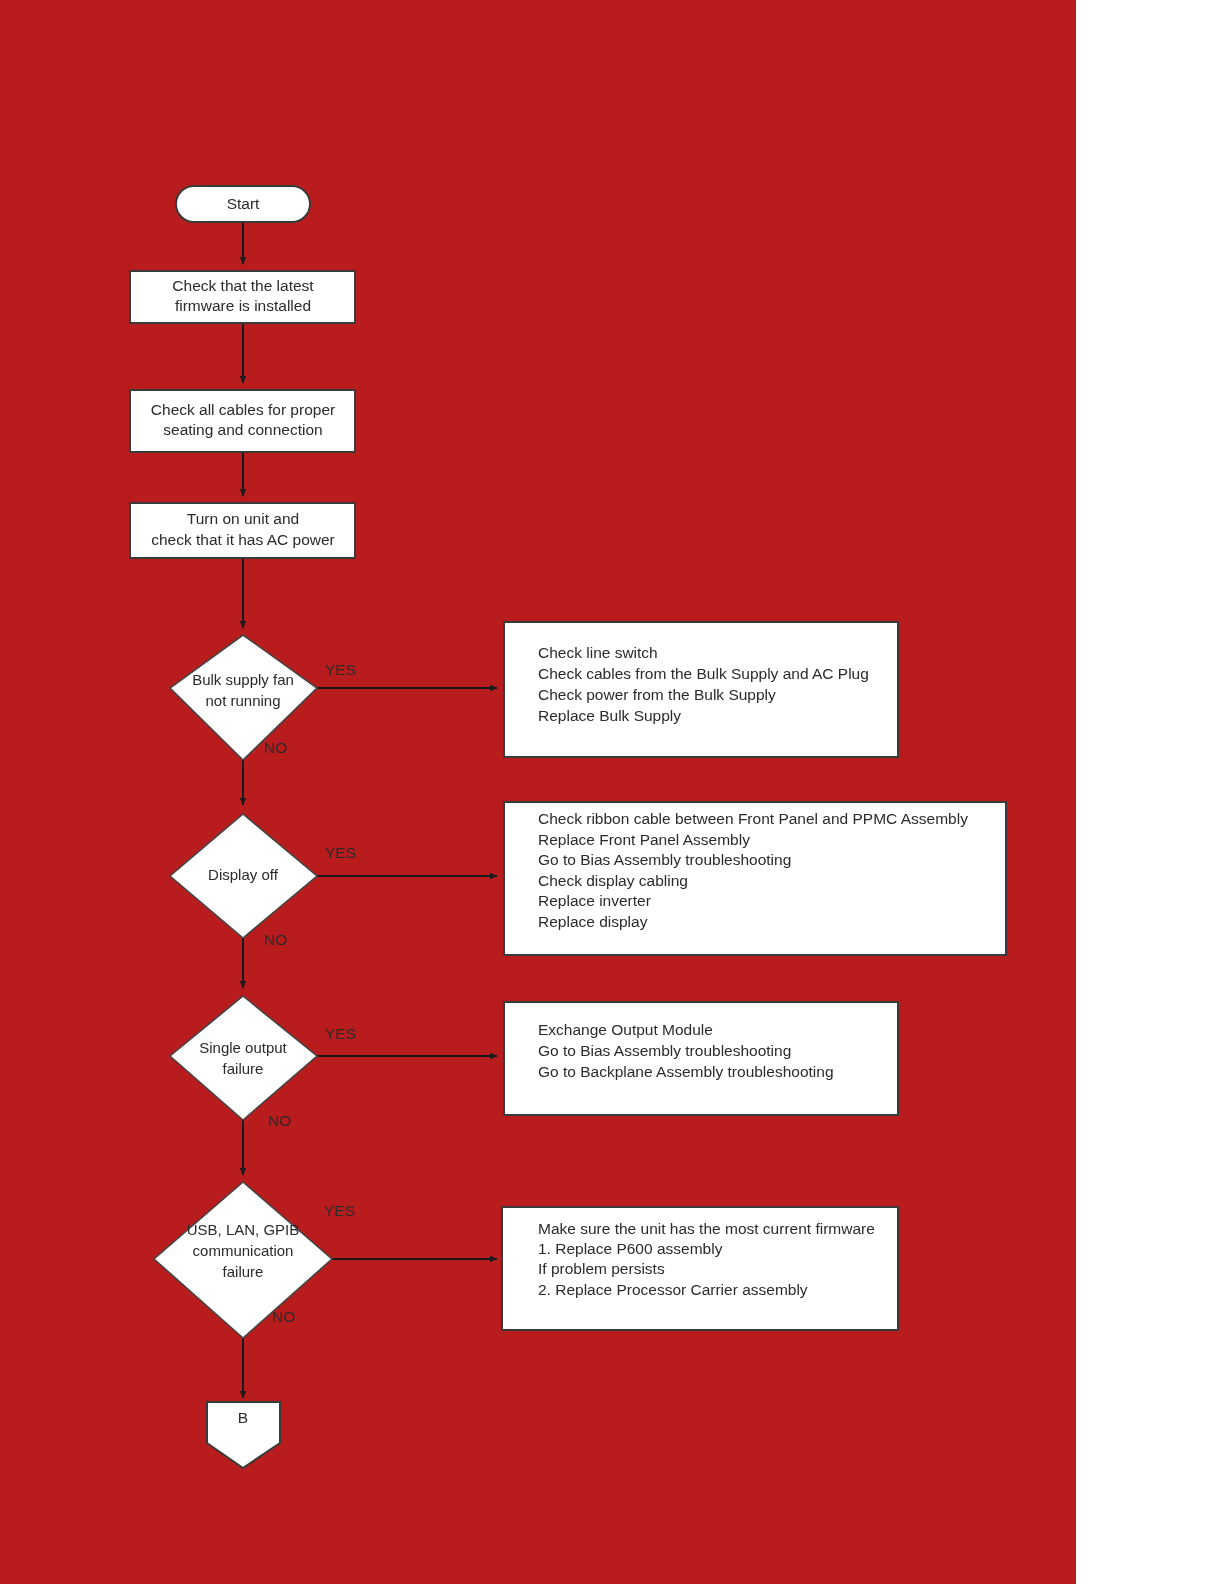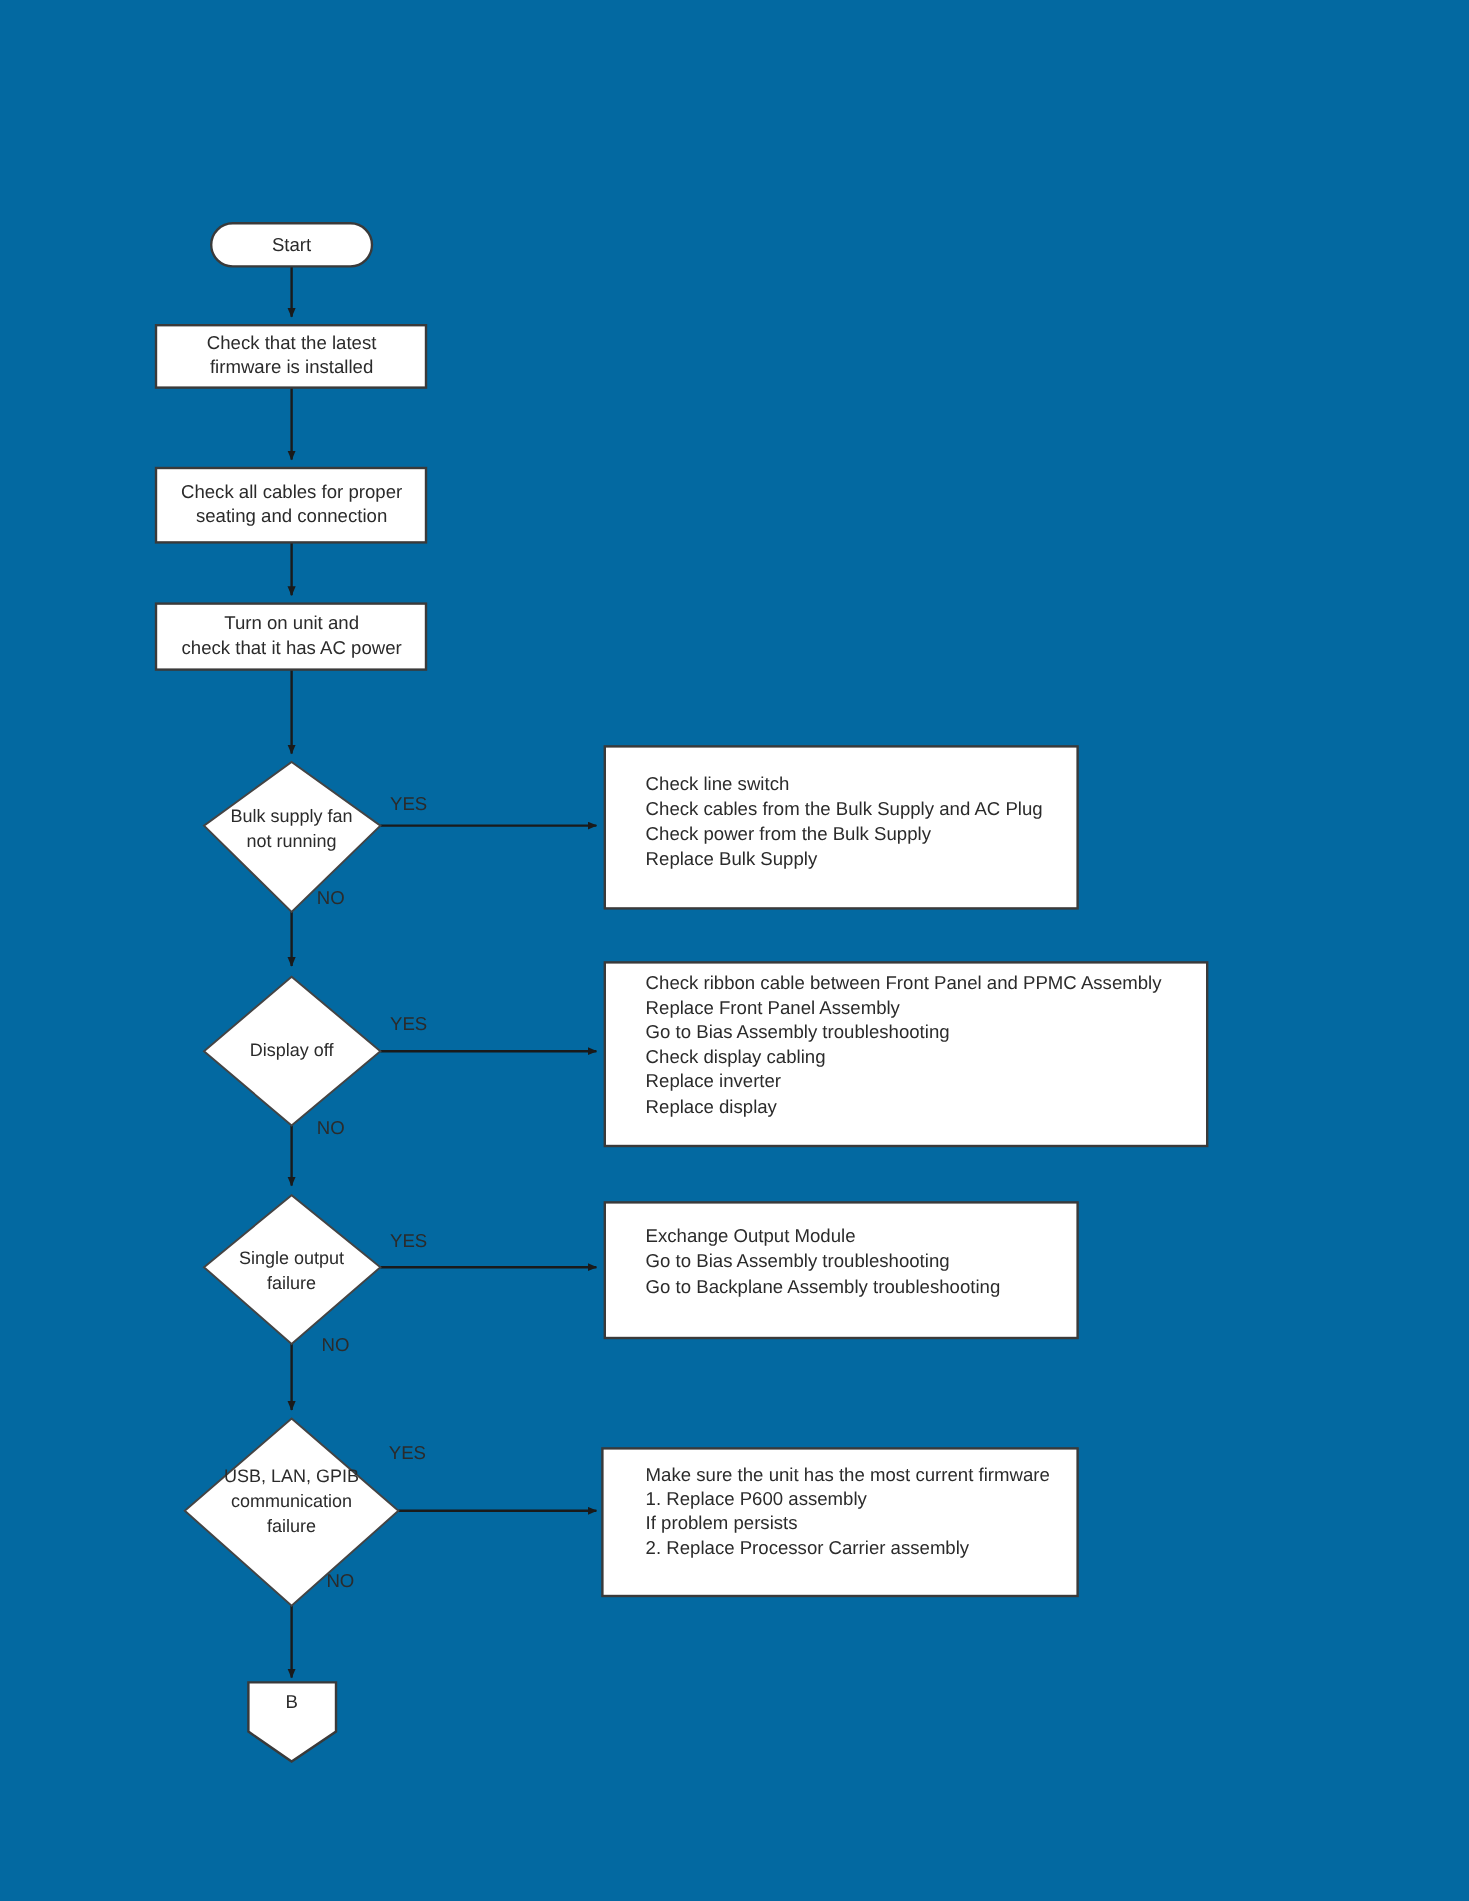--- a/index.html
+++ b/index.html
@@ -6,23 +6,23 @@
     margin: 0;
     padding: 0;
     background: #ffffff;
   }
   body {
     font-family: "Liberation Sans", sans-serif;
     -webkit-font-smoothing: antialiased;
   }
   #page {
     position: relative;
-    width: 1224px;
+    width: 1076px;
     height: 1584px;
-    background: #0369a1;
+    background: #b91c1c;
     overflow: hidden;
   }
   #flow-svg {
     position: absolute;
     left: 0;
     top: 0;
     width: 1224px;
     height: 1584px;
   }
   .node-shape {

